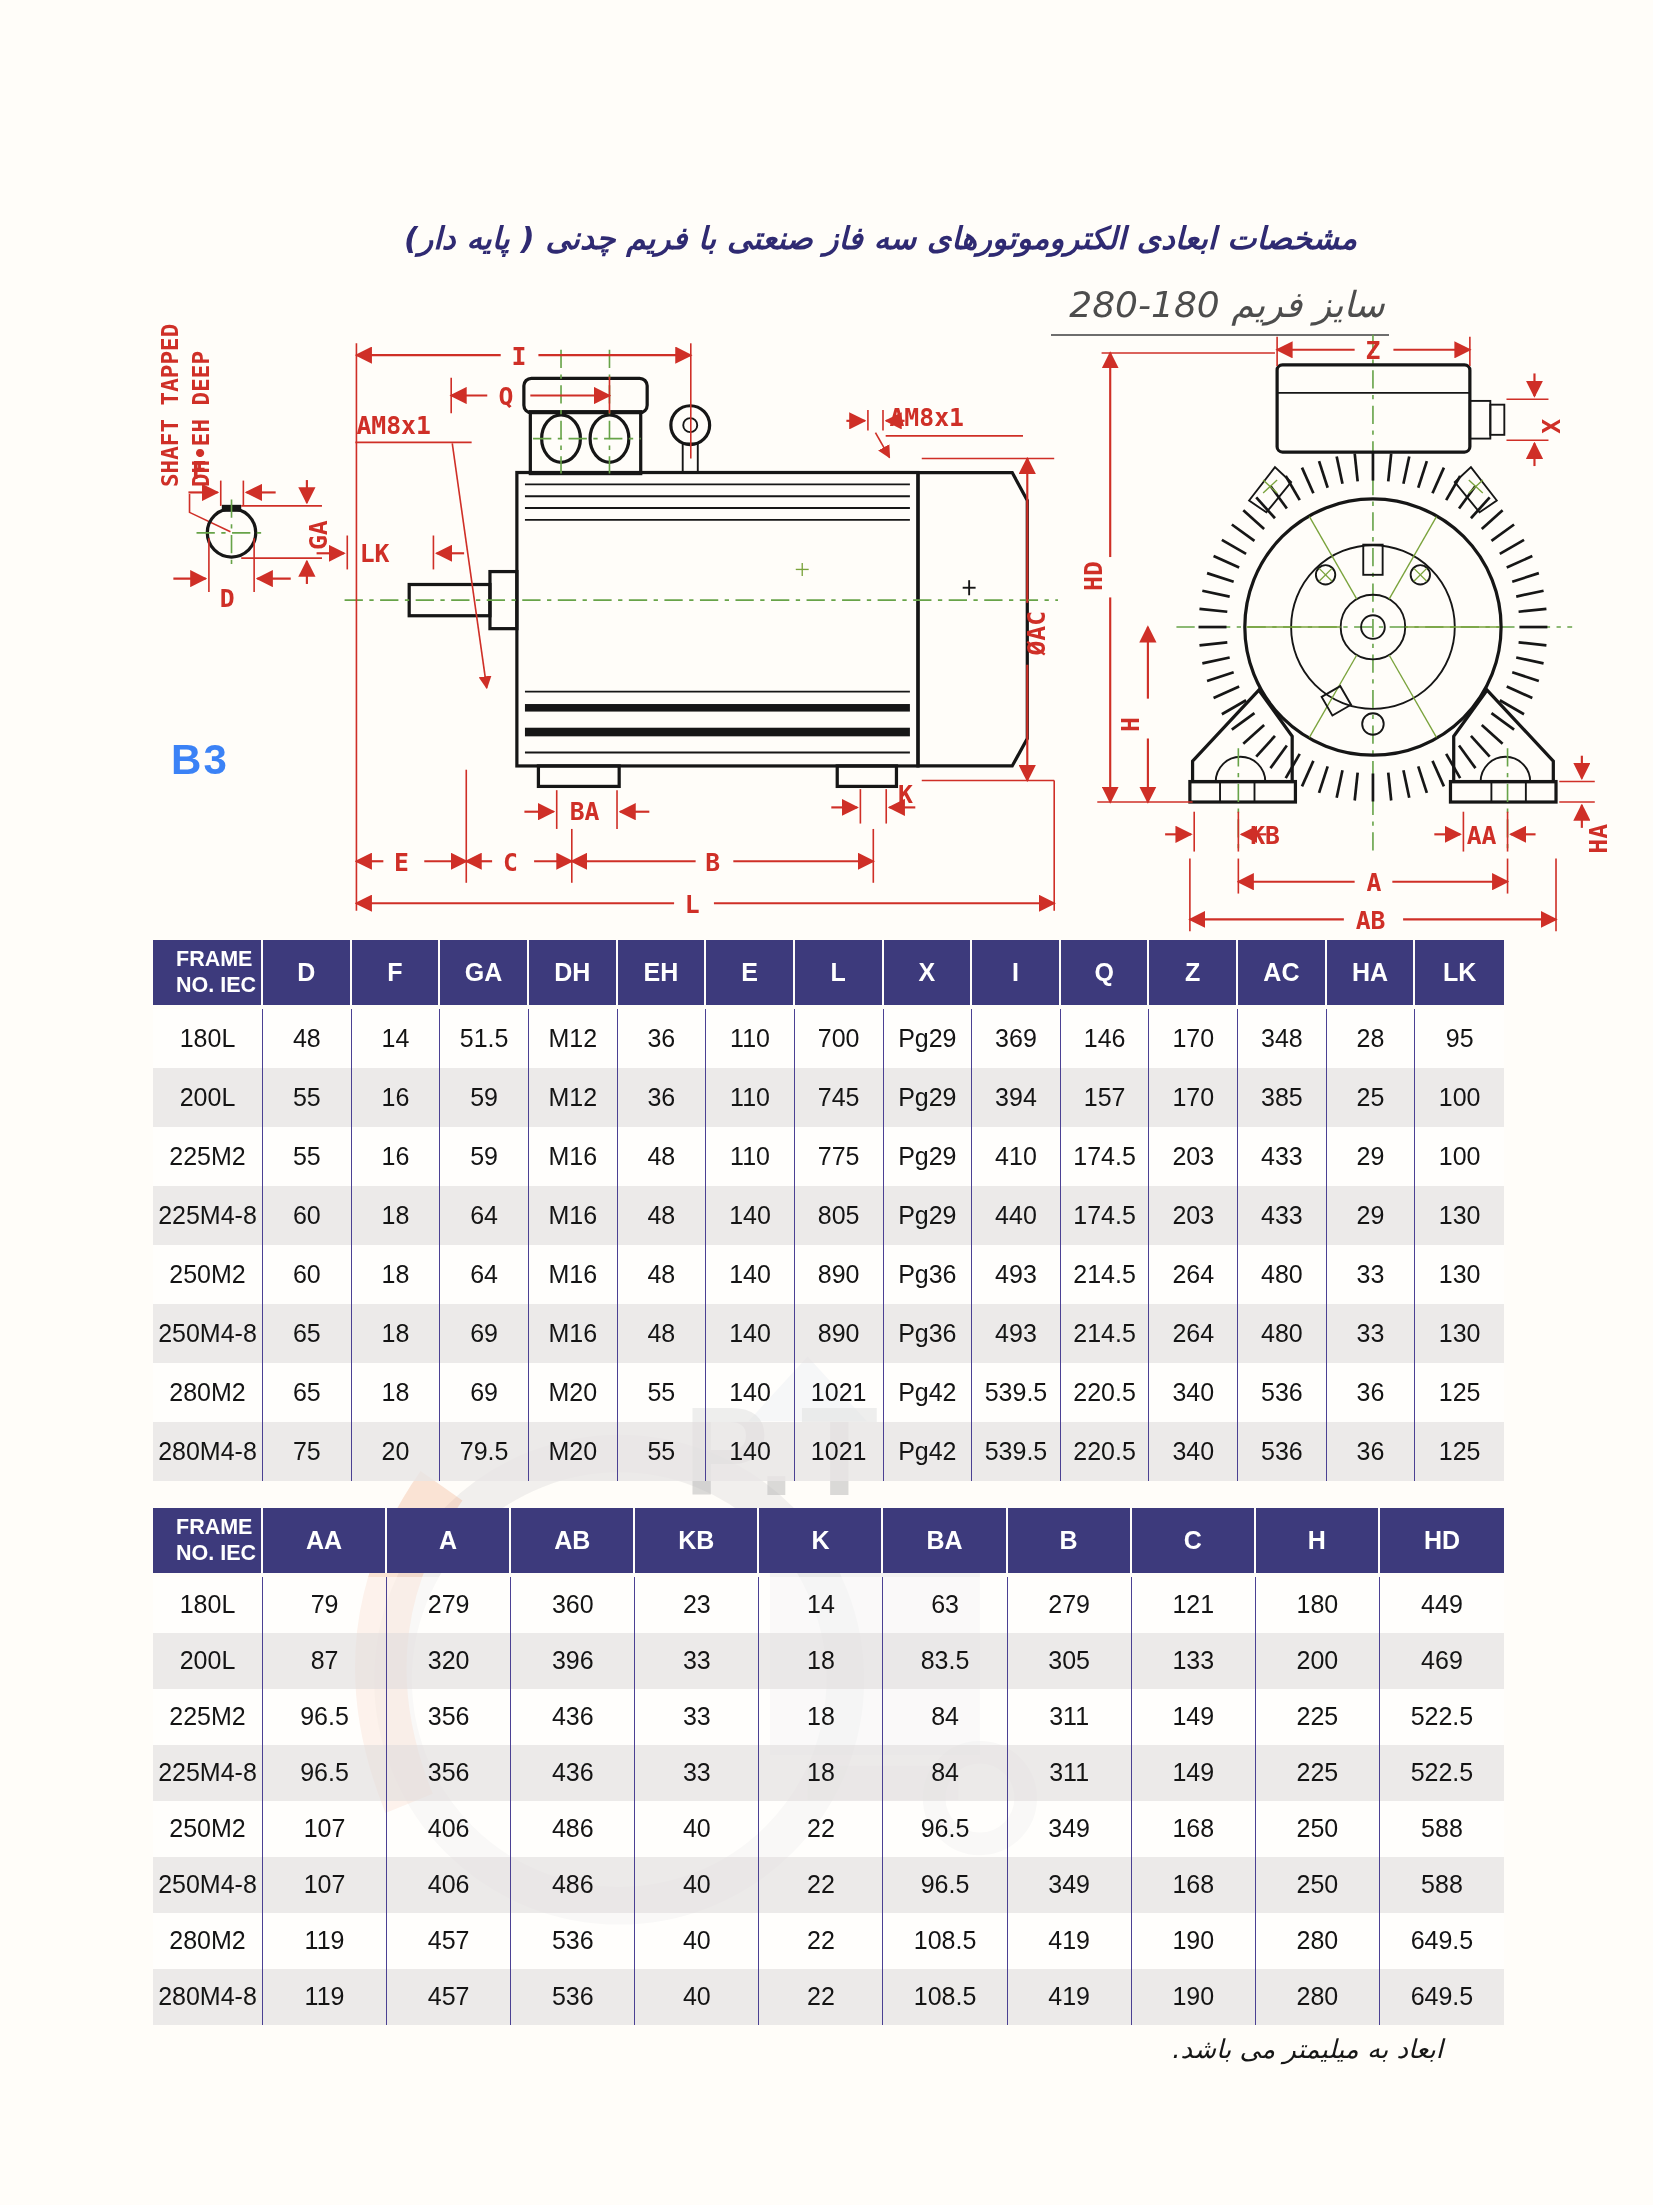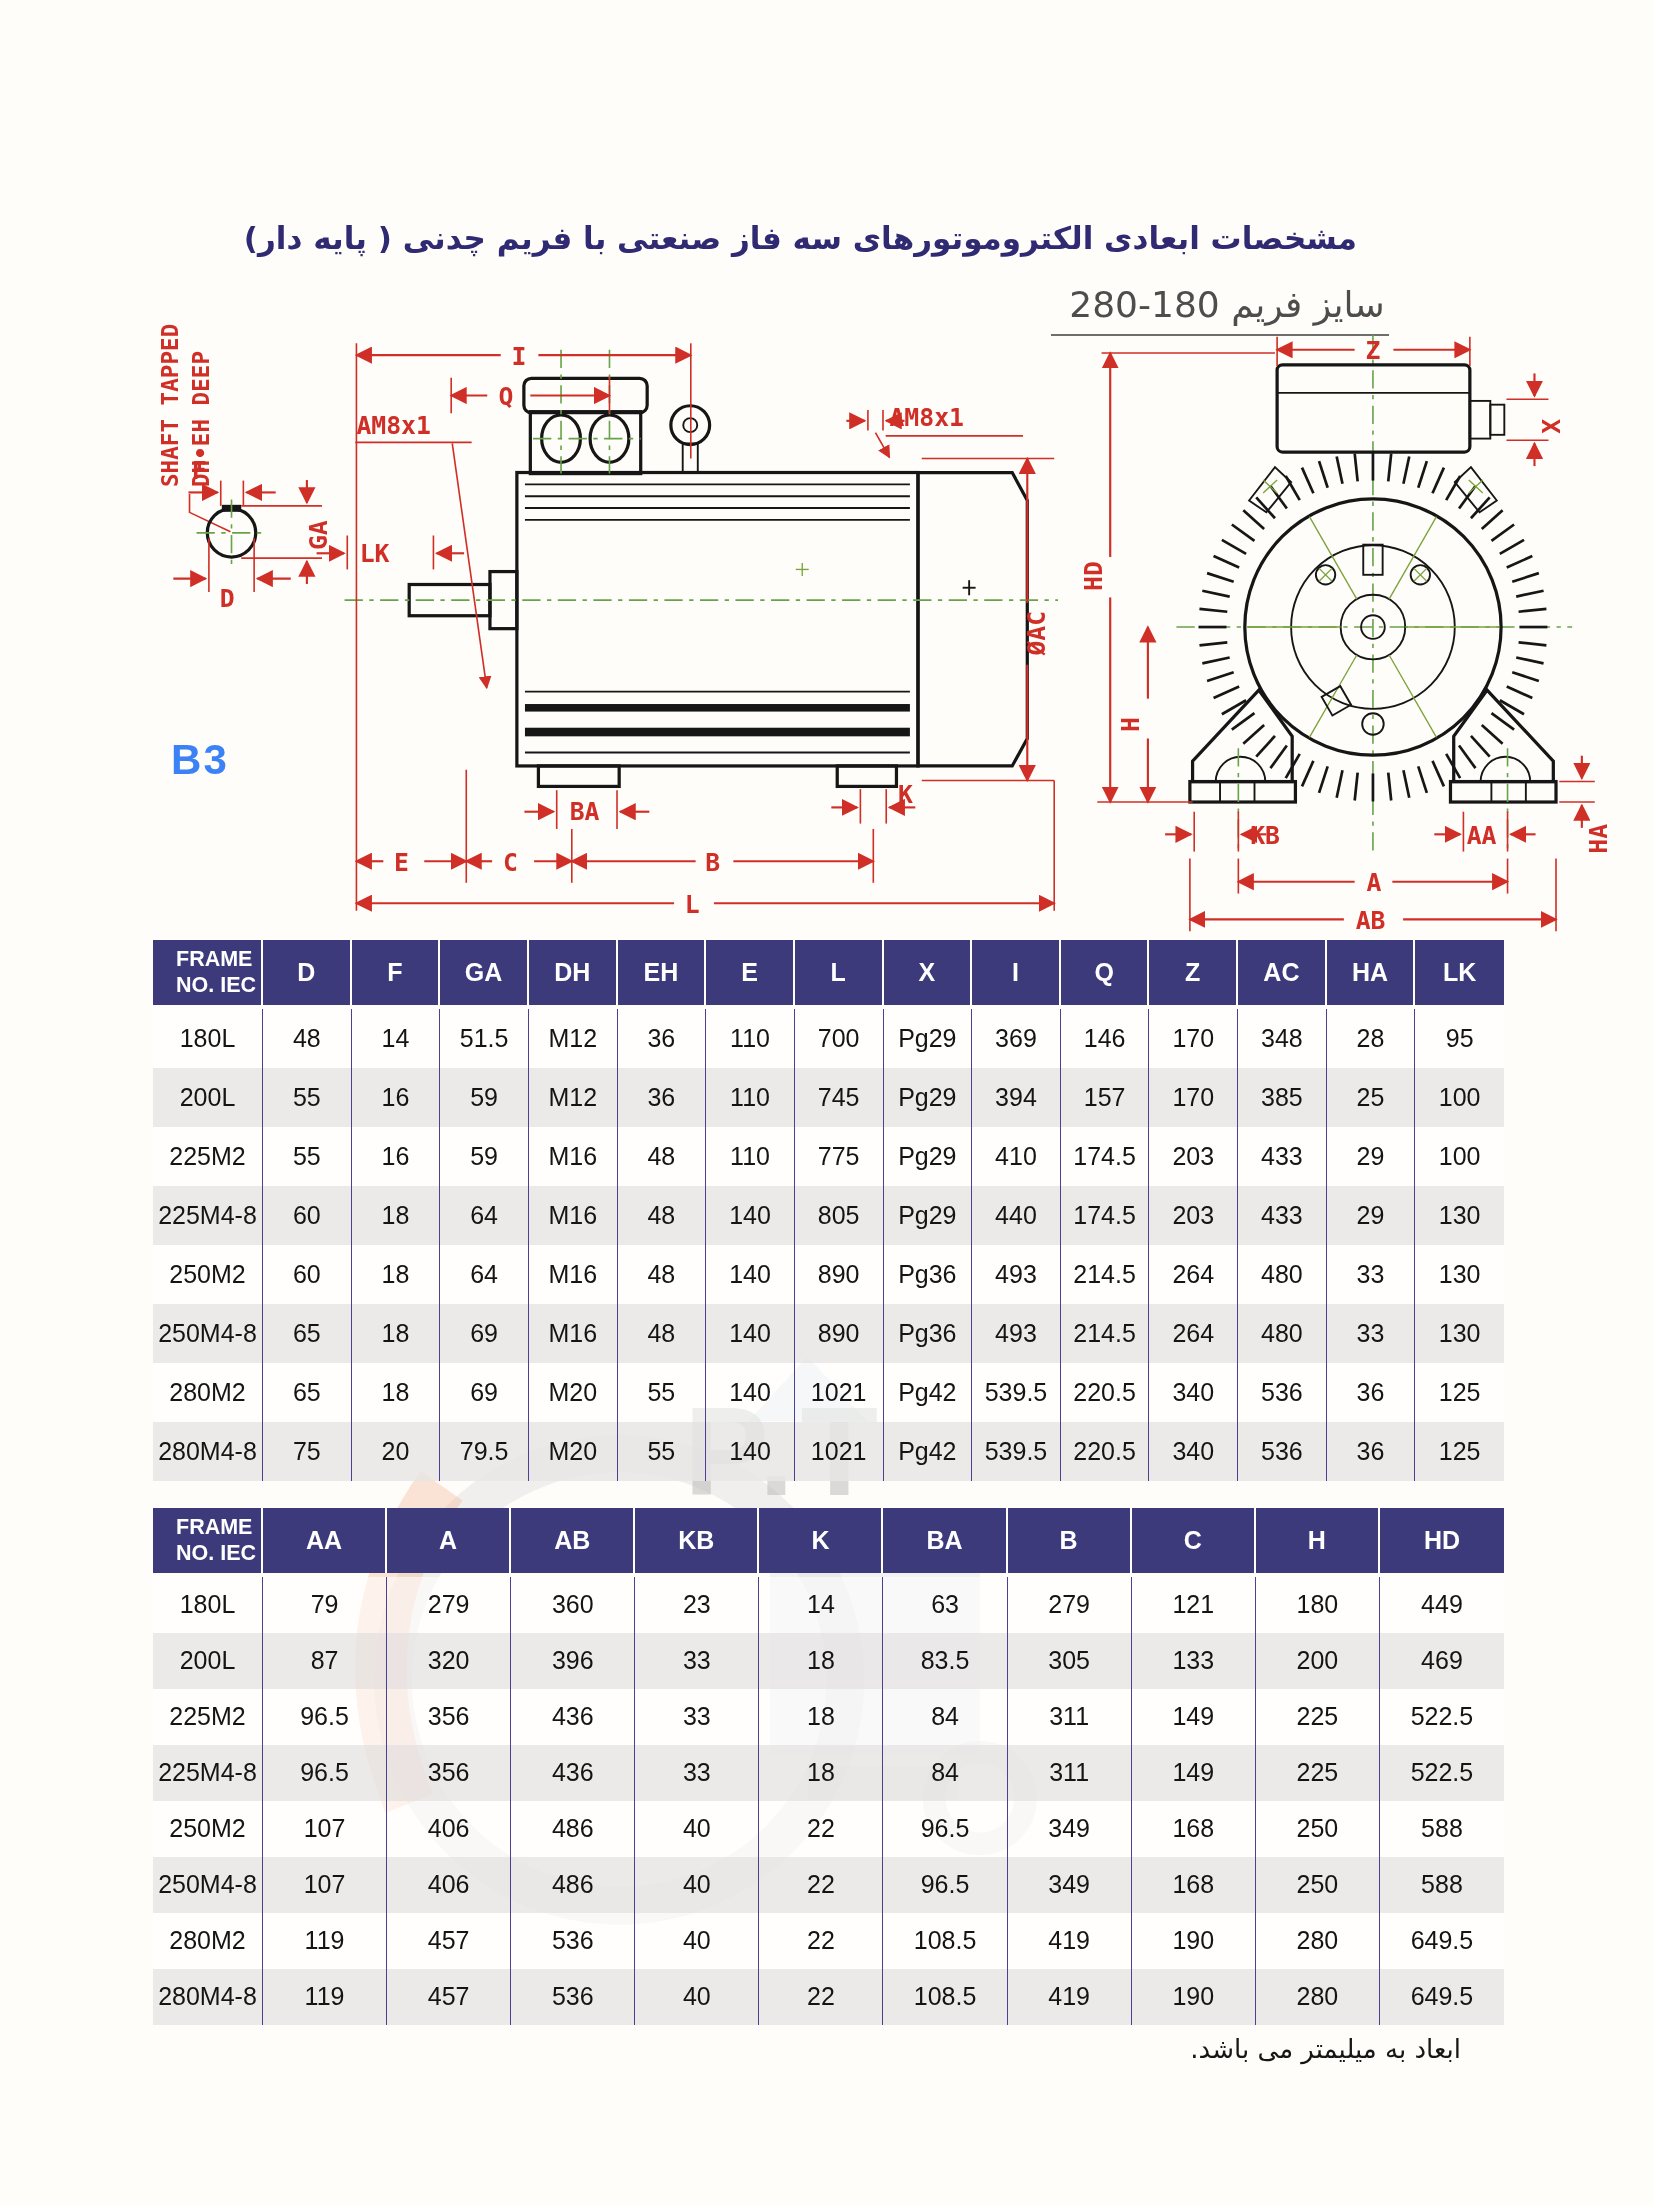--- a/index.html
+++ b/index.html
@@ -1,23 +1,23 @@
 <!DOCTYPE html>
 <html style="font-size:8.6px"><head>
 <meta charset="utf-8">
 <style>
   html,body{margin:0;padding:0;background:#fffdf9;}
   .page{position:relative;width:1654px;height:2205px;background:#fffdf9;overflow:hidden;
         font-family:"Liberation Sans",sans-serif;}
-  .fa{direction:rtl;font-family:"DejaVu Sans",sans-serif;}
+  .fa{direction:rtl;font-family:"DejaVu Sans",sans-serif;font-style:italic;}
   .title{position:absolute;top:220px;right:297px;font-size:31px;font-weight:bold;color:#2f2a72;white-space:nowrap;}
   .subtitle{position:absolute;top:284px;right:265px;font-size:36px;color:#4d4d4d;
             border-bottom:2.2px solid #6e6e6e;padding:0 4.3px 8.6px 18.3px;white-space:nowrap;}
   .mount{position:absolute;left:171px;top:736px;font-size:42px;font-weight:bold;color:#3b82f6;letter-spacing:2.2px;}
-  .footer-note{position:absolute;top:2034px;right:193px;font-size:26px;color:#161616;margin-left:44px;}
+  .footer-note{position:absolute;top:2034px;right:211px;font-size:26px;color:#161616;margin-left:44px;}
   
   .wm{position:absolute;left:0;top:1281px;width:1388px;height:808px;z-index:0;pointer-events:none;}
   .wm-text{position:absolute;left:684px;top:97px;font-size:127px;font-weight:bold;color:#b7b7b7;opacity:.5;letter-spacing:6.5px;font-family:"Liberation Sans",sans-serif;}
   
   .dim-table{position:absolute;left:153px;width:1351px;z-index:2;}
   .t1{top:940px;} .t2{top:1508px;}
   .thead{display:grid;margin-bottom:3.8px;}
   .tr{display:grid;}
   .t1 .thead,.t1 .tr{grid-template-columns:110px repeat(14,1fr);}
   .t2 .thead,.t2 .tr{grid-template-columns:110px repeat(10,1fr);}

